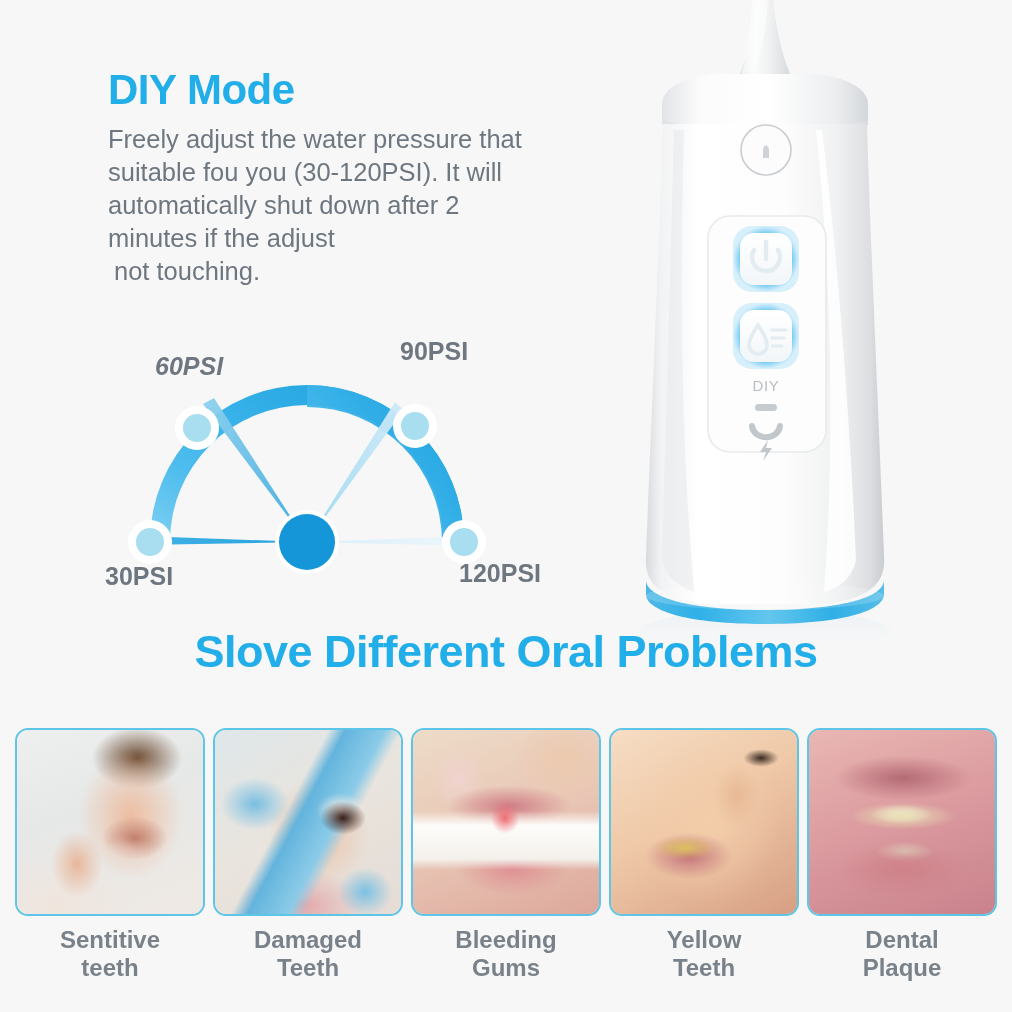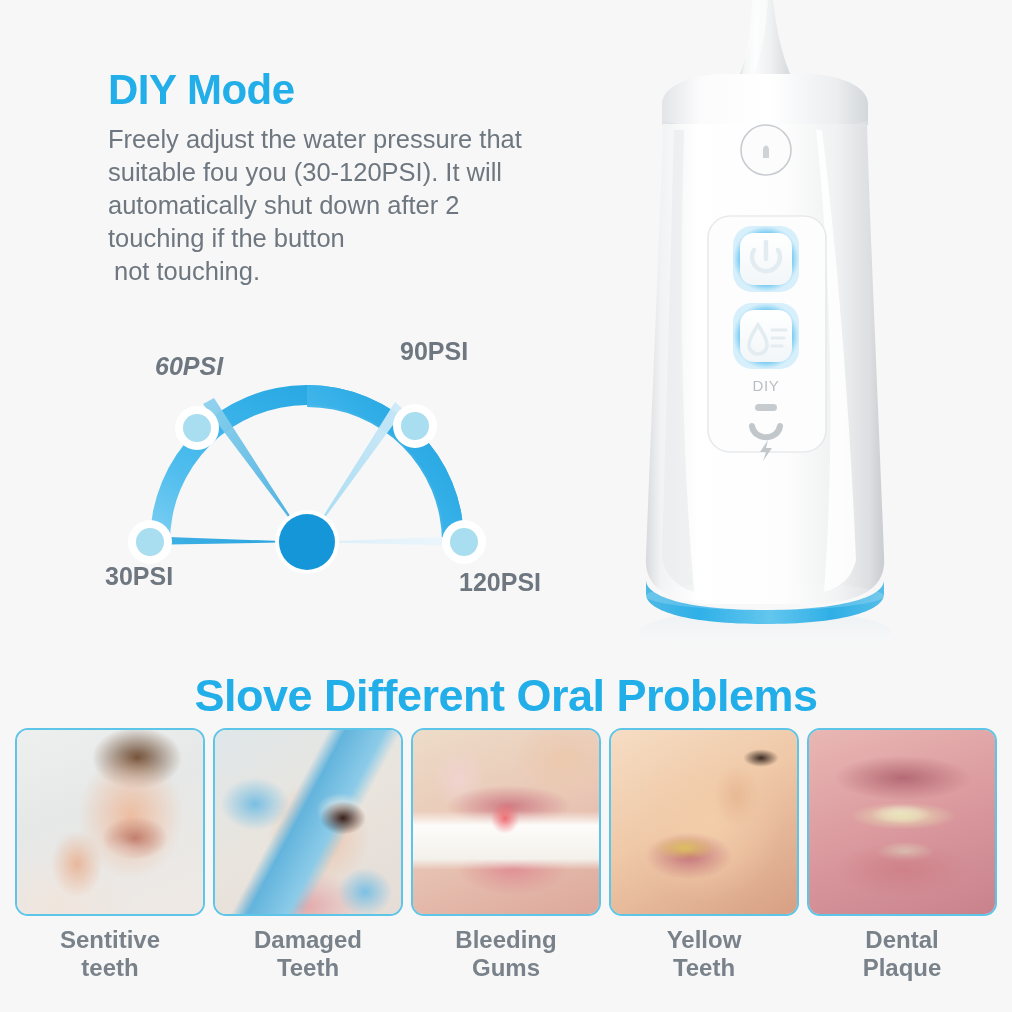--- a/index.html
+++ b/index.html
@@ -56,38 +56,38 @@
   .psi-label {
     position: absolute;
     font-size: 25px;
     font-weight: bold;
     color: #6e7780;
     white-space: nowrap;
   }
   #psi-30  { left: 10px;  top: 232px; }
   #psi-60  { left: 60px;  top: 22px; font-style: italic; }
   #psi-90  { left: 305px; top: 7px; }
-  #psi-120 { left: 364px; top: 238px; }
+  #psi-120 { left: 364px; top: 229px; }
 
   
   #device {
     position: absolute;
     left: 600px;
     top: 0px;
     width: 330px;
     height: 670px;
     text-align: right;
   }
   #device svg { display: block; }
 
   
   #oral-heading {
     position: absolute;
     left: 0;
-    top: 670px;
+    top: 626px;
     width: 1012px;
     text-align: center;
     font-size: 45px;
     font-weight: bold;
     color: #22aee8;
     letter-spacing: -0.5px;
   }
 
   
   #photo-row {
@@ -184,21 +184,21 @@
 <body>
 
 <div id="page">
 
   <div id="diy-title">DIY Mode</div>
 
   <div id="diy-desc">
     <span class="l">Freely adjust the water pressure that</span>
     <span class="l">suitable fou you (30-120PSI). It will</span>
     <span class="l">automatically shut down after 2</span>
-    <span class="l">touching if the button</span>
+    <span class="l">minutes if the adjust</span>
     <span class="l indent">not touching.</span>
   </div>
 
   <div id="gauge">
     <svg width="490" height="280" viewBox="0 0 490 280">
       <defs>
         <linearGradient id="arcGrad" x1="0" y1="1" x2="1" y2="0.1">
           <stop offset="0%" stop-color="#7fd0f2"></stop>
           <stop offset="28%" stop-color="#4fbdee"></stop>
           <stop offset="58%" stop-color="#35b0e8"></stop>

